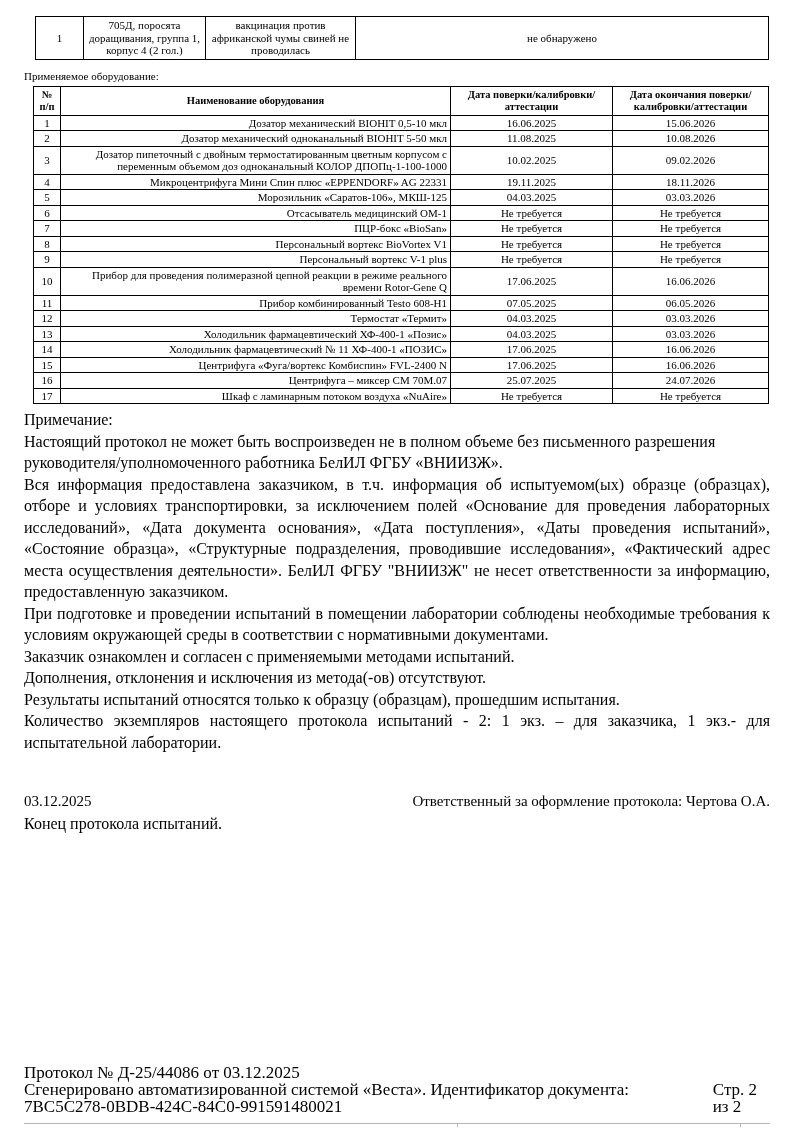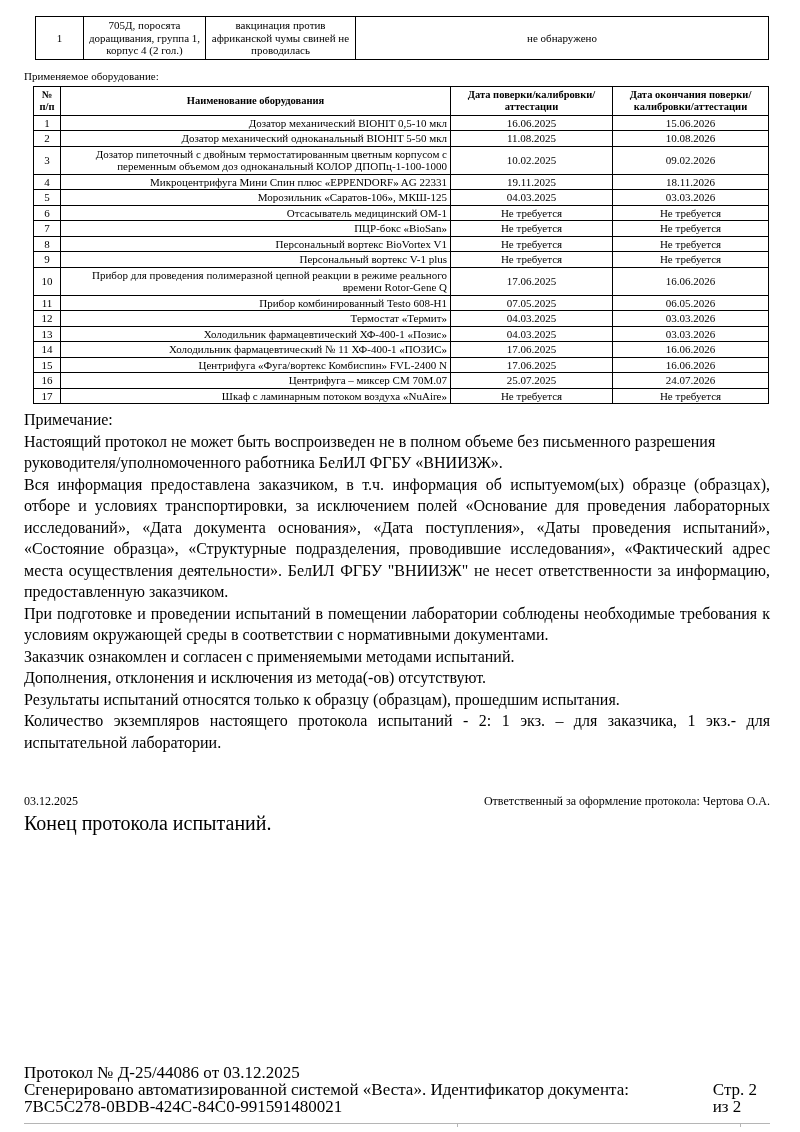--- a/index.html
+++ b/index.html
@@ -64,24 +64,24 @@
   .notes { margin-top: 5px; font-size: 16px; line-height: 21.5px; }
   .notes-heading { }
   #notes-body p { margin: 0; text-align: justify; }
   #notes-body p:first-child { text-align: left; }
 
   
   .signoff-row {
     margin-top: 38px;
     display: flex;
     justify-content: space-between;
-    font-size: 12px;
+    font-size: 15px;
     line-height: 21.5px;
   }
-  .end-line { font-size: 20px; line-height: 21.5px; }
+  .end-line { font-size: 16px; line-height: 21.5px; }
 
   .spacer { flex: 1 1 auto; }
 
   
   .footer { font-size: 17px; line-height: 17px; }
   .footer-row { display: flex; justify-content: space-between; }
   .bottom-artifact {
     margin-top: 8px;
     border-top: 1px solid #b5b5b5;
     width: 100%;

